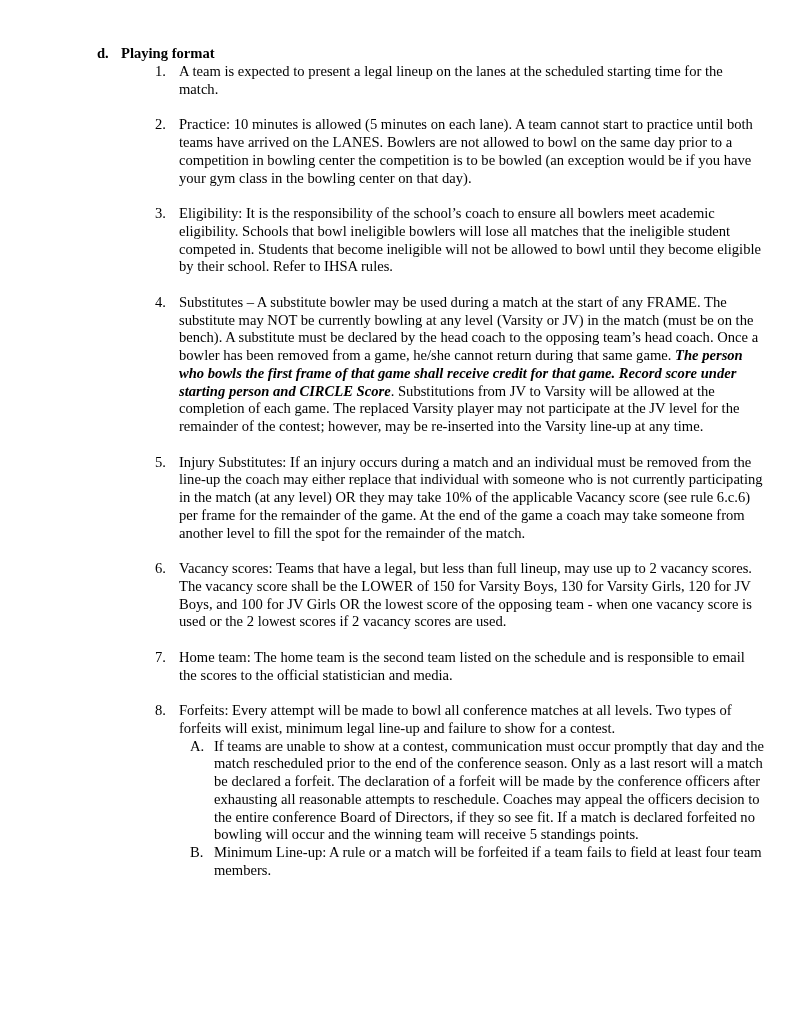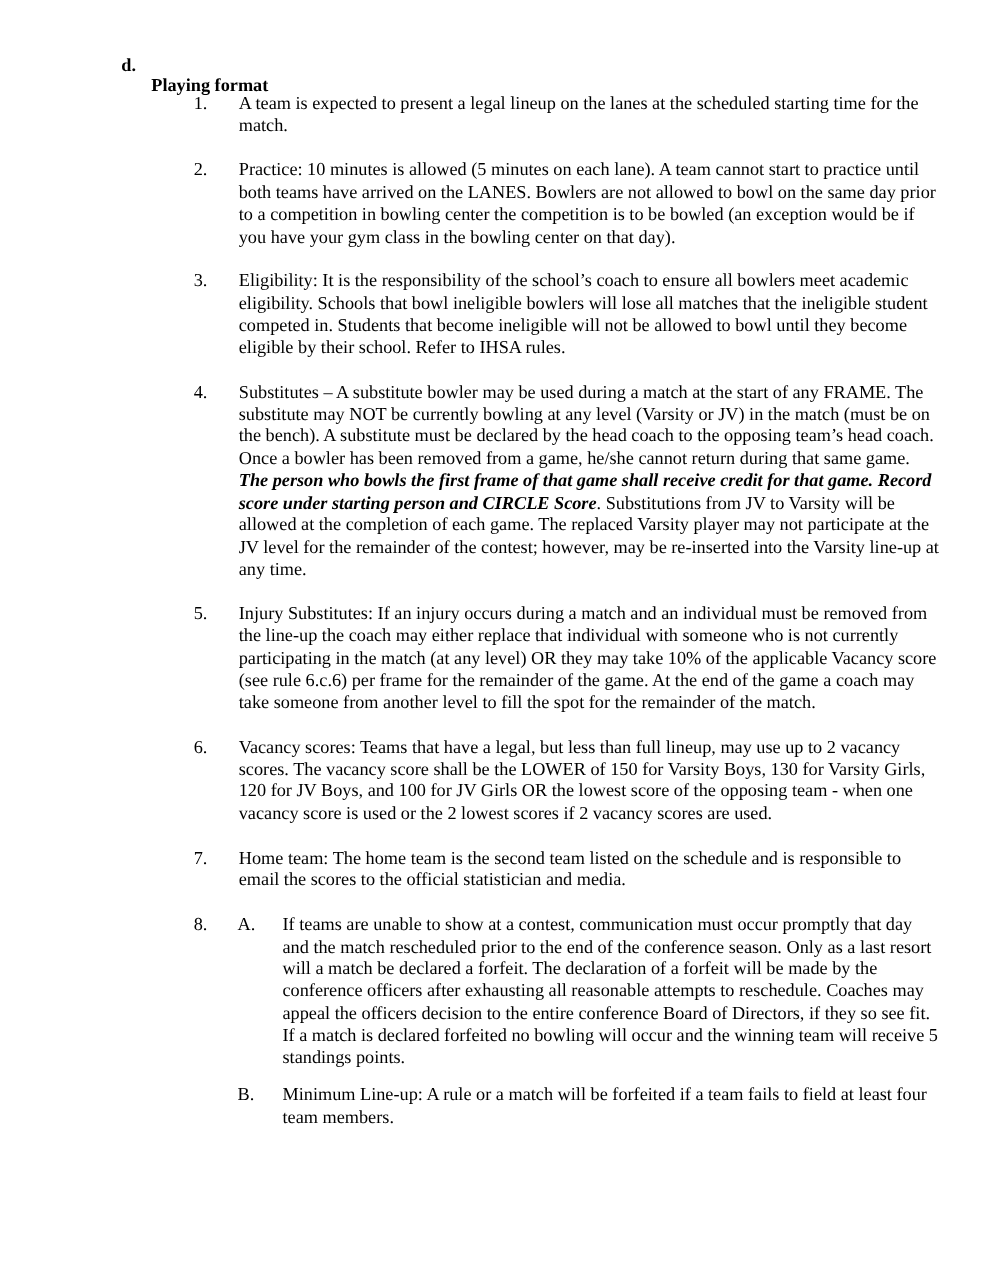--- a/index.html
+++ b/index.html
@@ -30,41 +30,41 @@
       height: 18px;
     }
     .section-heading .marker {
       position: absolute;
       left: 0;
       top: 0;
     }
     .section-heading .title {
       position: absolute;
       left: 24px;
-      top: 16px;
+      top: 0;
       white-space: nowrap;
     }
     .rule-list {
       margin: 0;
       padding: 0;
       list-style: none;
     }
     .rule {
       position: relative;
       margin-left: 179px;
       width: 586px;
       margin-bottom: 17.75px;
     }
     .rule .num {
       position: absolute;
       left: -24px;
       top: 0;
     }
     .rule p {
-      margin: 12px;
+      margin: 0;
     }
     .sub-list {
       margin: 0;
       padding: 0;
       list-style: none;
     }
     .sub {
       position: relative;
       margin-left: 35px;
       width: 551px;
@@ -124,20 +124,21 @@
       <p><span>Vacancy scores:  Teams that have a legal, but less than full lineup, may use up to 2 vacancy scores.  The vacancy score shall be the </span><span class="b">LOWER</span><span> of 150 for Varsity Boys, 130 for Varsity Girls, 120 for JV Boys, and 100 for JV Girls OR the lowest score of the opposing team - when one vacancy score is used or the 2 lowest scores if 2 vacancy scores are used.</span></p>
     </li>
 
     <li class="rule">
       <span class="num">7.</span>
       <p>Home team:  The home team is the second team listed on the schedule and is responsible to email the scores to the official statistician and media.</p>
     </li>
 
     <li class="rule">
       <span class="num">8.</span>
+      <p>Forfeits: Every attempt will be made to bowl all conference matches at all levels.  Two types of forfeits will exist, minimum legal line-up and failure to show for a contest.</p>
       <ol class="sub-list">
         <li class="sub">
           <span class="letter">A.</span>
           <p>If teams are unable to show at a contest, communication must occur promptly that day and the match rescheduled prior to the end of the conference season. Only as a last resort will a match be declared a forfeit.  The declaration of a forfeit will be made by the conference officers after exhausting all reasonable attempts to reschedule. Coaches may appeal the officers decision to the entire conference Board of Directors, if they so see fit.  If a match is declared forfeited no bowling will occur and the winning team will receive 5 standings points.</p>
         </li>
         <li class="sub">
           <span class="letter">B.</span>
           <p>Minimum Line-up: A rule or a match will be forfeited if a team fails to field at least four team members.</p>
         </li>
       </ol>

